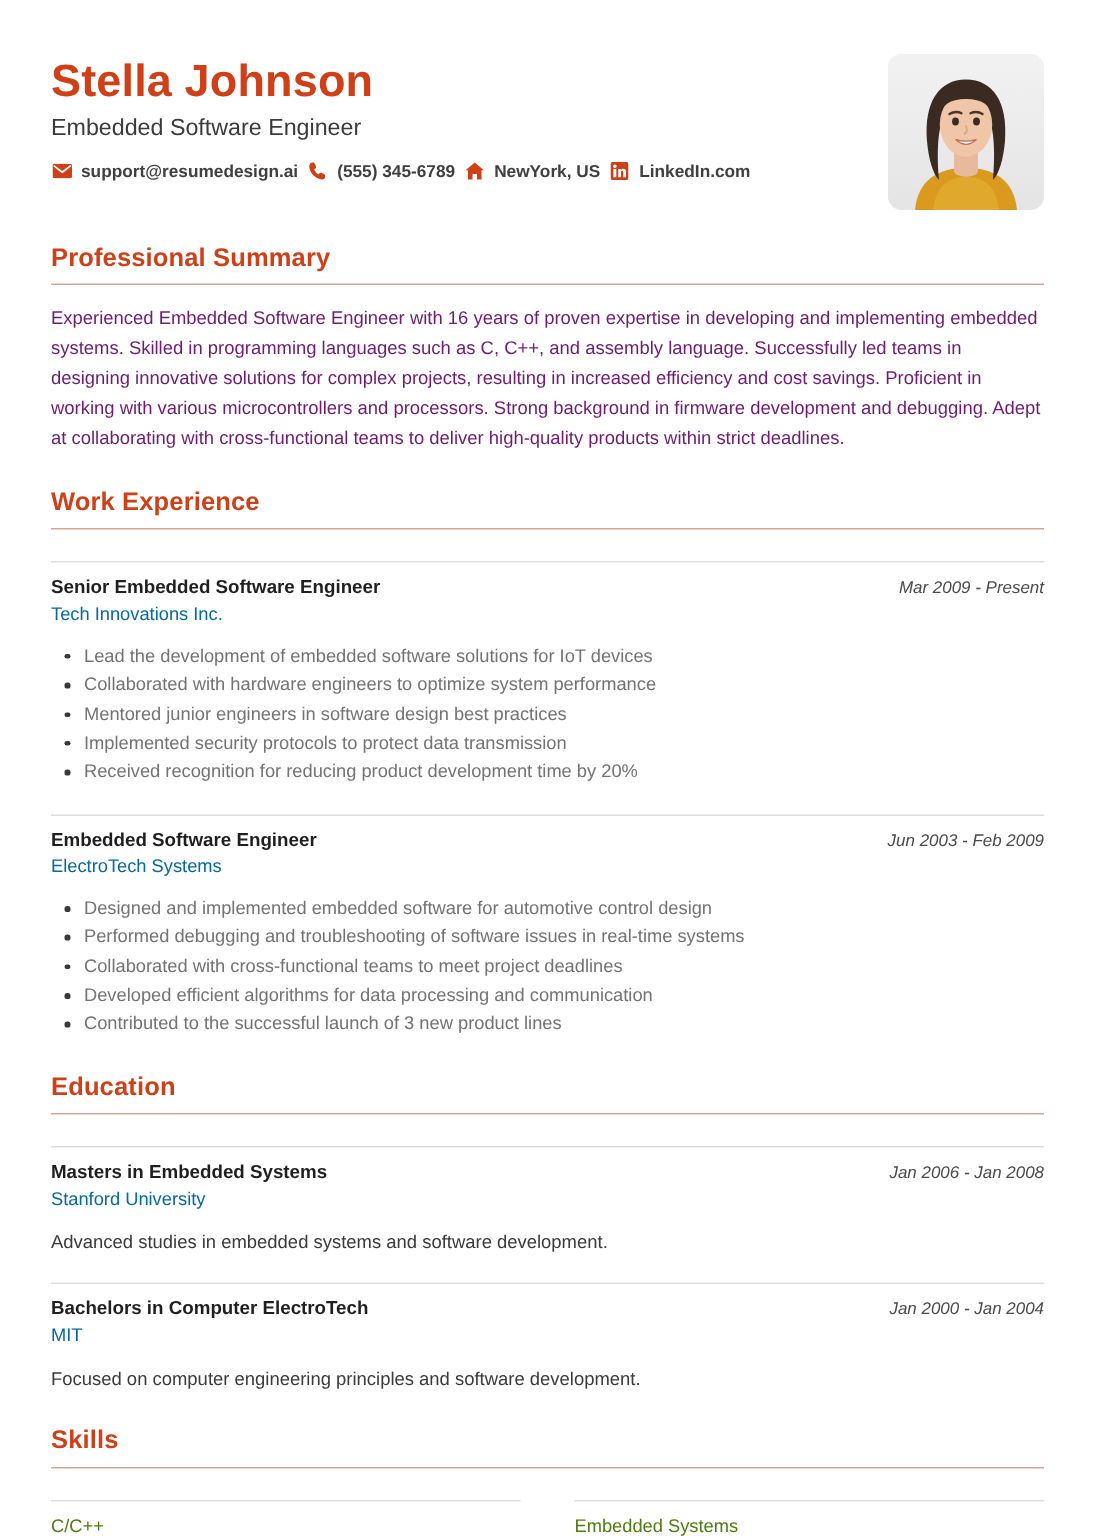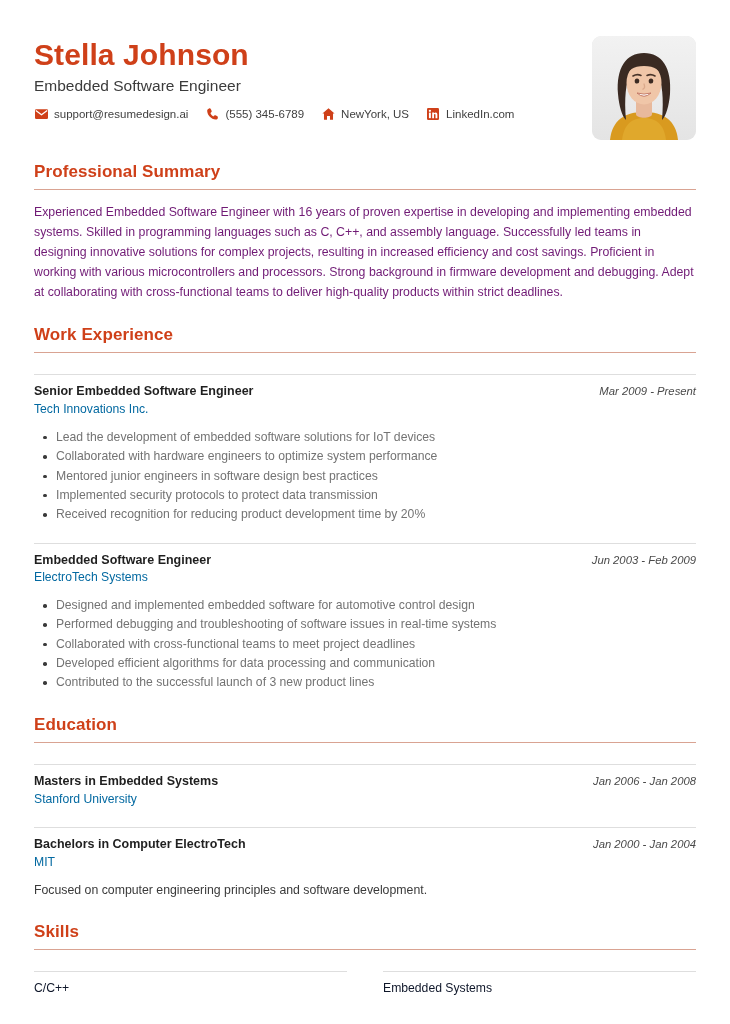--- a/index.html
+++ b/index.html
@@ -50,23 +50,24 @@
   .contact-row {
     display: flex;
     align-items: center;
     flex-wrap: wrap;
     gap: 0px;
     font-size: 11.5px;
     color: #3f3f3f;
   }
   .contact-item {
     display: inline-flex;
-    align-items: center;
-    margin-right: 17px;
+    align-items: flex-end;
+    margin-right: 6px;
     white-space: nowrap;
+    font-weight: bold;
   }
   .contact-item .ci-icon {
     display: inline-flex;
     align-items: center;
     justify-content: center;
     width: 14px;
     height: 13px;
     margin-right: 6px;
     color: #cf4019;
     flex: 0 0 auto;
@@ -186,21 +187,21 @@
     padding-top: 8px;
   }
   .skill-rule {
     height: 1px;
     background: #dedede;
     width: 100%;
     margin-bottom: 8px;
   }
   .skill-name {
     font-size: 12.2px;
-    color: #0f172a;
+    color: #4d7c0f;
     line-height: 1.35;
     margin-bottom: 7px;
   }
 </style>
 </head>
 <body>
 
 <div class="page">
 
   <div class="header">
@@ -334,20 +335,21 @@
     <h2 class="section-title">Education</h2>
     <div class="section-rule"></div>
     <div id="education-entries">
         <div class="entry">
           <div class="entry-rule"></div>
           <div class="entry-head">
             <div class="entry-role">Masters in Embedded Systems</div>
             <div class="entry-date">Jan 2006 - Jan 2008</div>
           </div>
           <div class="entry-org">Stanford University</div>
+          <div class="entry-desc">Advanced studies in embedded systems and software development.</div>
         </div>
         <div class="entry">
           <div class="entry-rule"></div>
           <div class="entry-head">
             <div class="entry-role">Bachelors in Computer ElectroTech</div>
             <div class="entry-date">Jan 2000 - Jan 2004</div>
           </div>
           <div class="entry-org">MIT</div>
           <div class="entry-desc">Focused on computer engineering principles and software development.</div>
         </div>

